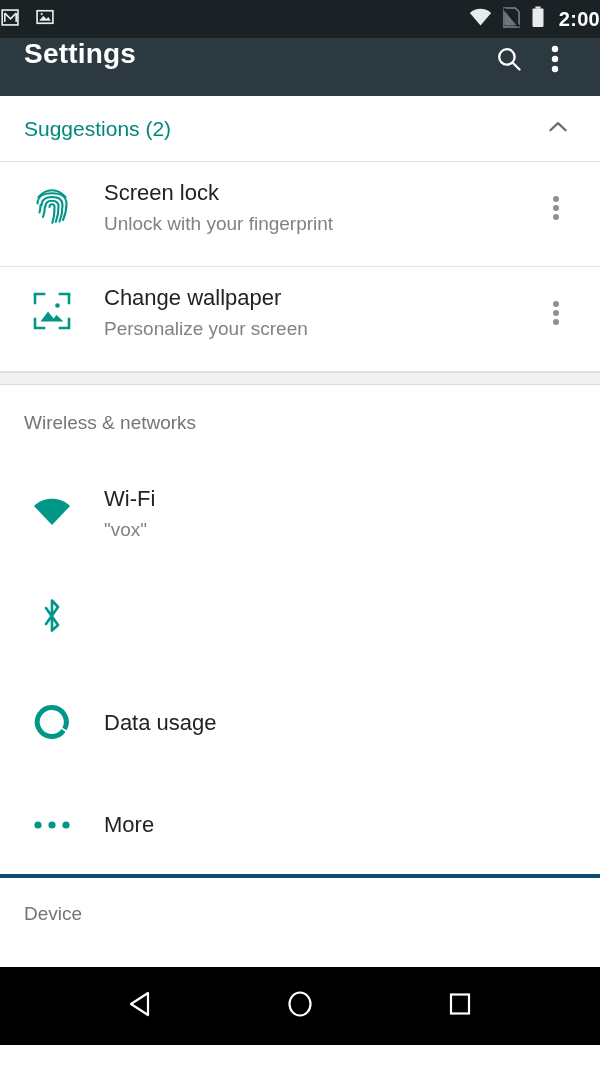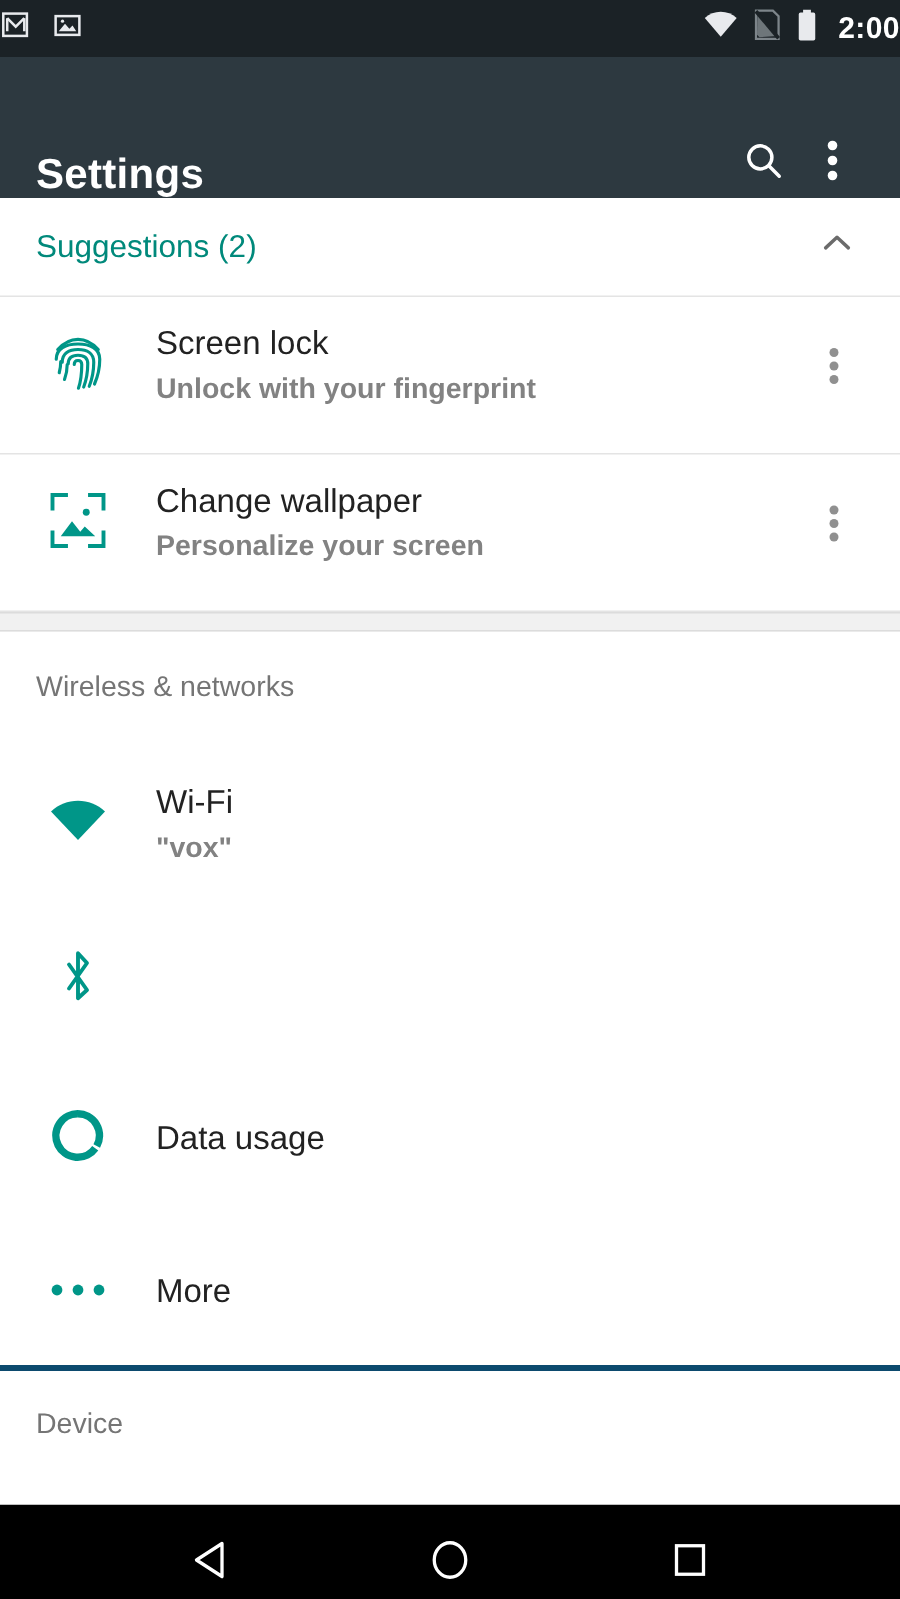--- a/index.html
+++ b/index.html
@@ -38,24 +38,24 @@
   .status-clock {
     color: #ffffff;
     font-size: 20px;
     font-weight: bold;
     letter-spacing: 0.3px;
     margin-left: 3px;
   }
 
   
   .app-bar {
-    height: 94px;
+    height: 58px;
     background: #2d3940;
     display: flex;
-    align-items: flex-end;
+    align-items: flex-start;
     padding: 0 22px 0 24px;
     box-sizing: border-box;
   }
   .app-bar-title {
     color: #ffffff;
     font-size: 28px;
     font-weight: bold;
     flex: 1;
     letter-spacing: 0.2px;
   }
@@ -122,21 +122,20 @@
   .row-title {
     font-size: 22px;
     color: #222222;
     line-height: 1.35;
   }
   .row-sub {
     font-size: 19px;
     color: #828282;
     line-height: 1.45;
     margin-top: 2px;
-    font-weight: bold;
   }
   .overflow-btn {
     width: 44px;
     height: 60px;
     display: flex;
     align-items: center;
     justify-content: center;
     cursor: pointer;
   }
   .dot {

